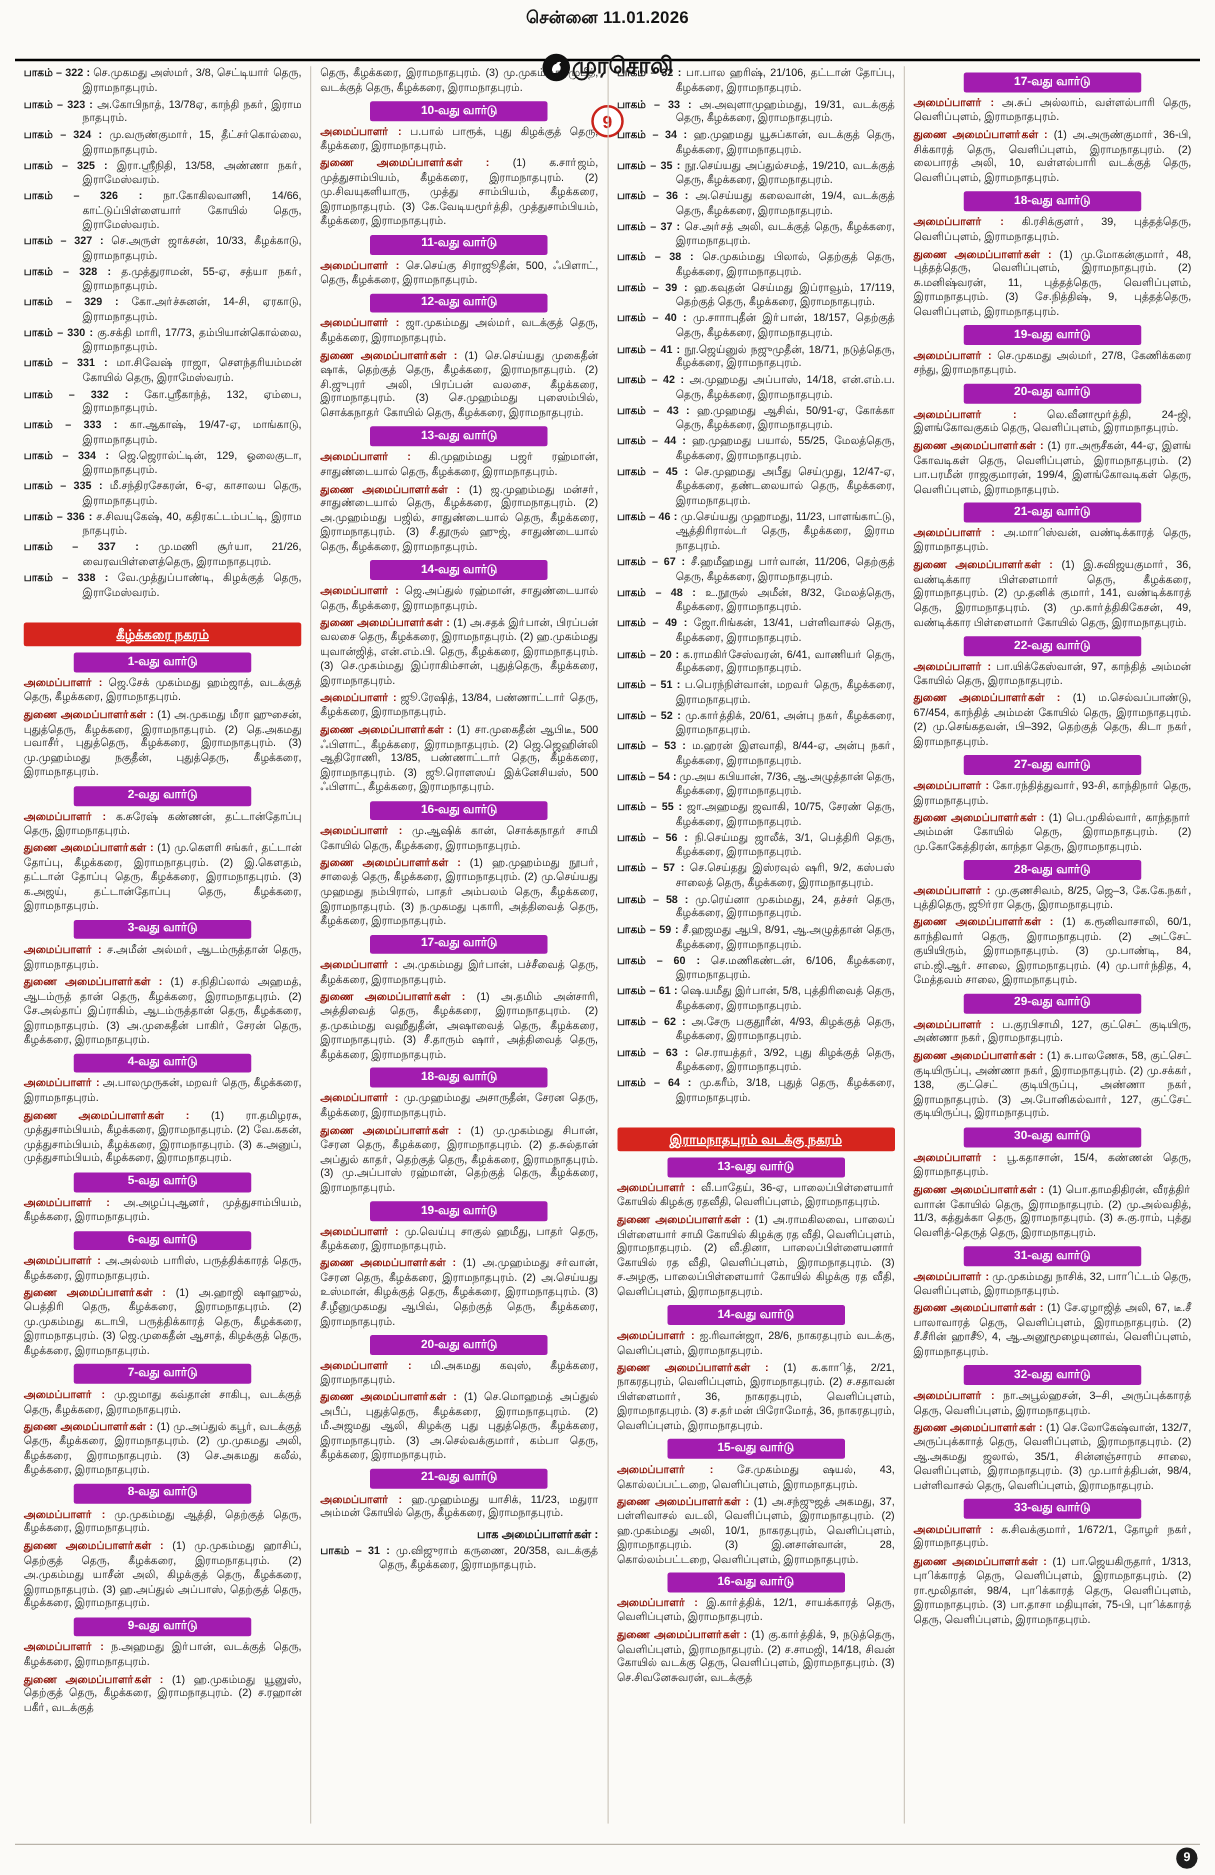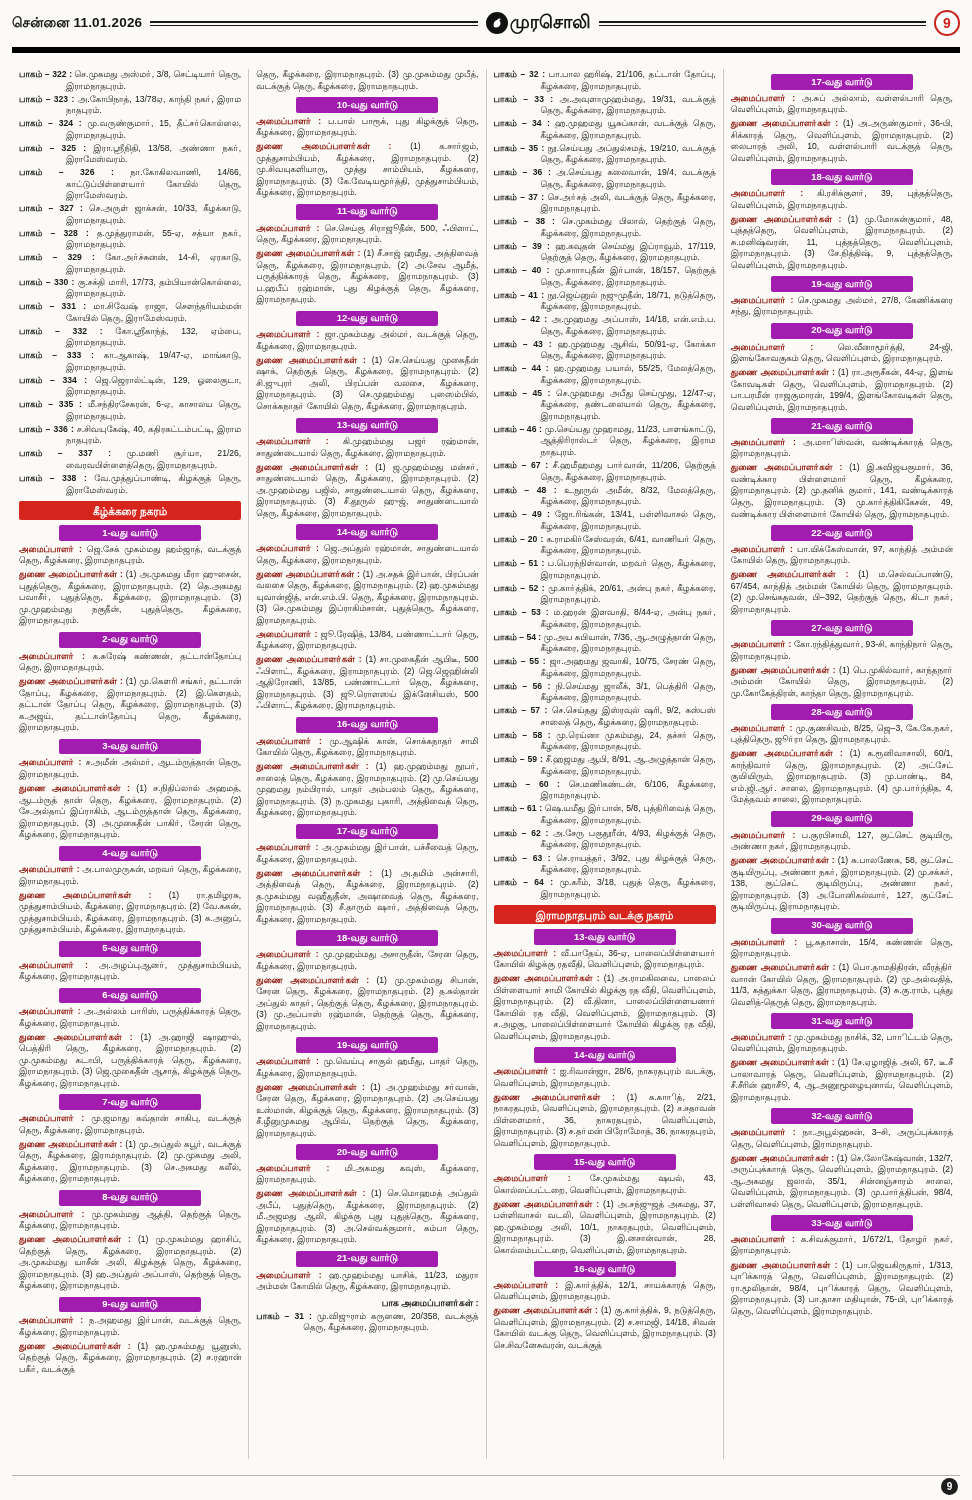--- a/index.html
+++ b/index.html
@@ -1,30 +1,30 @@
 <!DOCTYPE html>
 <html><head>
 <meta charset="utf-8">
 <style>
   * { box-sizing: border-box; margin: 0; padding: 0; }
   html,body { width: 972px; }
   body { background:#e9e7e2; font-family:"Liberation Sans", sans-serif; color:#151515; }
   .page { width:972px; height:1500px; background:#fbfaf7; padding:6px 12px 4px 12px; position:relative; overflow:hidden; }
-  .header { display:flex; align-items:center; gap:8px; height:34px; }
+  .header { display:flex; align-items:center; gap:8px; height:34px;flex-direction:column; }
   .date { font-weight:bold; font-size:13.5px; white-space:nowrap; letter-spacing:0.2px; }
   .rule { flex:1; height:5px; border-top:2.5px solid #1c1c1c; border-bottom:1px solid #1c1c1c; }
   .masthead { display:flex; align-items:center; gap:2px; font-weight:bold; font-size:18px; white-space:nowrap; }
   .logo-circle { width:22px; height:22px; border-radius:50%; background:#111; display:flex; align-items:center; justify-content:center; flex:0 0 auto; }
   .pagenum-top { width:26px; height:26px; border-radius:50%; border:2.5px solid #c9231b; color:#c9231b; font-weight:bold; display:flex; align-items:center; justify-content:center; font-size:14px; background:#fff; flex:0 0 auto; }
-  .columns { display:flex; height:1412px; overflow:hidden; margin-top:7px; border-top:6px solid #000000; padding-top:16px; }
+  .columns { display:flex; height:1412px; overflow:hidden; margin-top:7px; border-top:2px solid #000000; padding-top:4px; }
   .column { flex:1 1 0; padding:0 7px; border-right:1px solid #cfc9c0; overflow:hidden; font-size:8.6px; line-height:1.34; text-align:justify; }
   .column:last-child { border-right:none; }
   .part { padding-left:47px; text-indent:-47px; margin-bottom:1.5px; }
   .part b { font-weight:bold; color:#1a1a1a; }
-  .section-header { background:#d6251d; color:#fff; text-align:center; font-weight:bold; font-size:10.5px; padding:2.5px 0; margin:5px 0 4px; border-radius:2px; }
+  .section-header { background:#d6251d; color:#fff; text-align:center; font-weight:bold; font-size:10.5px; padding:2.5px 0; margin:18px 0 4px; border-radius:2px;text-decoration:underline; }
   .ward-header { background:#a21caf; color:#fff; text-align:center; font-weight:bold; font-size:9.5px; padding:1.5px 8px; margin:5px auto 3px; width:64%; border-radius:2px; }
   .para { margin-bottom:2.5px; }
   .para b.maroon { color:#8d1408; font-weight:bold; }
   .subhead { text-align:right; font-weight:bold; margin:4px 0 2px; font-size:9px; }
   .footer-rule { position:absolute; left:12px; right:12px; bottom:24px; border-bottom:1px solid #b9b3a9; }
   .pagenum-bottom { position:absolute; right:14px; bottom:5px; width:17px; height:17px; border-radius:50%; background:#1d1d1d; color:#fff; font-size:10px; font-weight:bold; display:flex; align-items:center; justify-content:center; }
 </style>
 </head>
 <body>
 
@@ -91,21 +91,20 @@
         <p class="para"><b class="maroon">அமைப்பாளா் : </b>ந.அஹமது இா்பான், வடக்குத் தெரு, கீழக்கரை, இராமநாதபுரம்.</p>
         <p class="para"><b class="maroon">துணை அமைப்பாளா்கள் : </b>(1) ஹ.முகம்மது யூனுஸ், தெற்குத் தெரு, கீழக்கரை, இராமநாதபுரம். (2) ச.ரஹான் பகீா், வடக்குத்</p>
       </div>
       <div class="column">
         <p class="para">தெரு, கீழக்கரை, இராமநாதபுரம். (3) மு.முகம்மது முபீத், வடக்குத் தெரு, கீழக்கரை, இராமநாதபுரம்.</p>
         <div class="ward-header">10-வது வார்டு</div>
         <p class="para"><b class="maroon">அமைப்பாளா் : </b>ப.பால் பாரூக், புது கிழக்குத் தெரு, கீழக்கரை, இராமநாதபுரம்.</p>
         <p class="para"><b class="maroon">துணை அமைப்பாளா்கள் : </b>(1) க.சாா்ஜம், முத்துசாம்பியம், கீழக்கரை, இராமநாதபுரம். (2) மு.சிவயுகளியாரு, முத்து சாம்பியம், கீழக்கரை, இராமநாதபுரம். (3) கே.வேடியமூா்த்தி, முத்துசாம்பியம், கீழக்கரை, இராமநாதபுரம்.</p>
         <div class="ward-header">11-வது வார்டு</div>
         <p class="para"><b class="maroon">அமைப்பாளா் : </b>செ.செய்கு சிராஜூதீன், 500, ஃபிளாட், தெரு, கீழக்கரை, இராமநாதபுரம்.</p>
-        <p class="para"><b class="maroon">துணை அமைப்பாளா்கள் : </b>(1) சீ.சாஜ் ஹமீது, அத்திவைத் தெரு, கீழக்கரை, இராமநாதபுரம். (2) அ.சேவ ஆமீத், பருத்திக்காரத் தெரு, கீழக்கரை, இராமநாதபுரம். (3) ப.ஹபீப் ரஹ்மான், புது கிழக்குத் தெரு, கீழக்கரை, இராமநாதபுரம்.</p>
         <div class="ward-header">12-வது வார்டு</div>
         <p class="para"><b class="maroon">அமைப்பாளா் : </b>ஜா.முகம்மது அல்மா், வடக்குத் தெரு, கீழக்கரை, இராமநாதபுரம்.</p>
         <p class="para"><b class="maroon">துணை அமைப்பாளா்கள் : </b>(1) செ.செய்யது முகைதீன் ஷாக், தெற்குத் தெரு, கீழக்கரை, இராமநாதபுரம். (2) சி.ஜுபுரா் அலி, பிரப்பன் வலசை, கீழக்கரை, இராமநாதபுரம். (3) செ.முஹம்மது புஸைம்பில், சொக்கநாதா் கோயில் தெரு, கீழக்கரை, இராமநாதபுரம்.</p>
         <div class="ward-header">13-வது வார்டு</div>
         <p class="para"><b class="maroon">அமைப்பாளா் : </b>கி.முஹம்மது பஜா் ரஹ்மான், சாதுண்டையால் தெரு, கீழக்கரை, இராமநாதபுரம்.</p>
         <p class="para"><b class="maroon">துணை அமைப்பாளா்கள் : </b>(1) ஜ.முஹம்மது மன்சா், சாதுண்டையால் தெரு, கீழக்கரை, இராமநாதபுரம். (2) அ.முஹம்மது பஜில், சாதுண்டையால் தெரு, கீழக்கரை, இராமநாதபுரம். (3) சீ.தூருல் ஹுஜ், சாதுண்டையால் தெரு, கீழக்கரை, இராமநாதபுரம்.</p>
         <div class="ward-header">14-வது வார்டு</div>
         <p class="para"><b class="maroon">அமைப்பாளா் : </b>ஜெ.அப்துல் ரஹ்மான், சாதுண்டையால் தெரு, கீழக்கரை, இராமநாதபுரம்.</p>
         <p class="para"><b class="maroon">துணை அமைப்பாளா்கள் : </b>(1) அ.சதக் இா்பான், பிரப்பன் வலசை தெரு, கீழக்கரை, இராமநாதபுரம். (2) ஹ.முகம்மது யுவான்ஜித், என்.எம்.பி. தெரு, கீழக்கரை, இராமநாதபுரம். (3) செ.முகம்மது இப்ராகிம்சான், புதுத்தெரு, கீழக்கரை, இராமநாதபுரம்.</p>
         <p class="para"><b class="maroon">அமைப்பாளா் : </b>ஜூ.ரேஷித், 13/84, பண்ணாட்டாா் தெரு, கீழக்கரை, இராமநாதபுரம்.</p>

